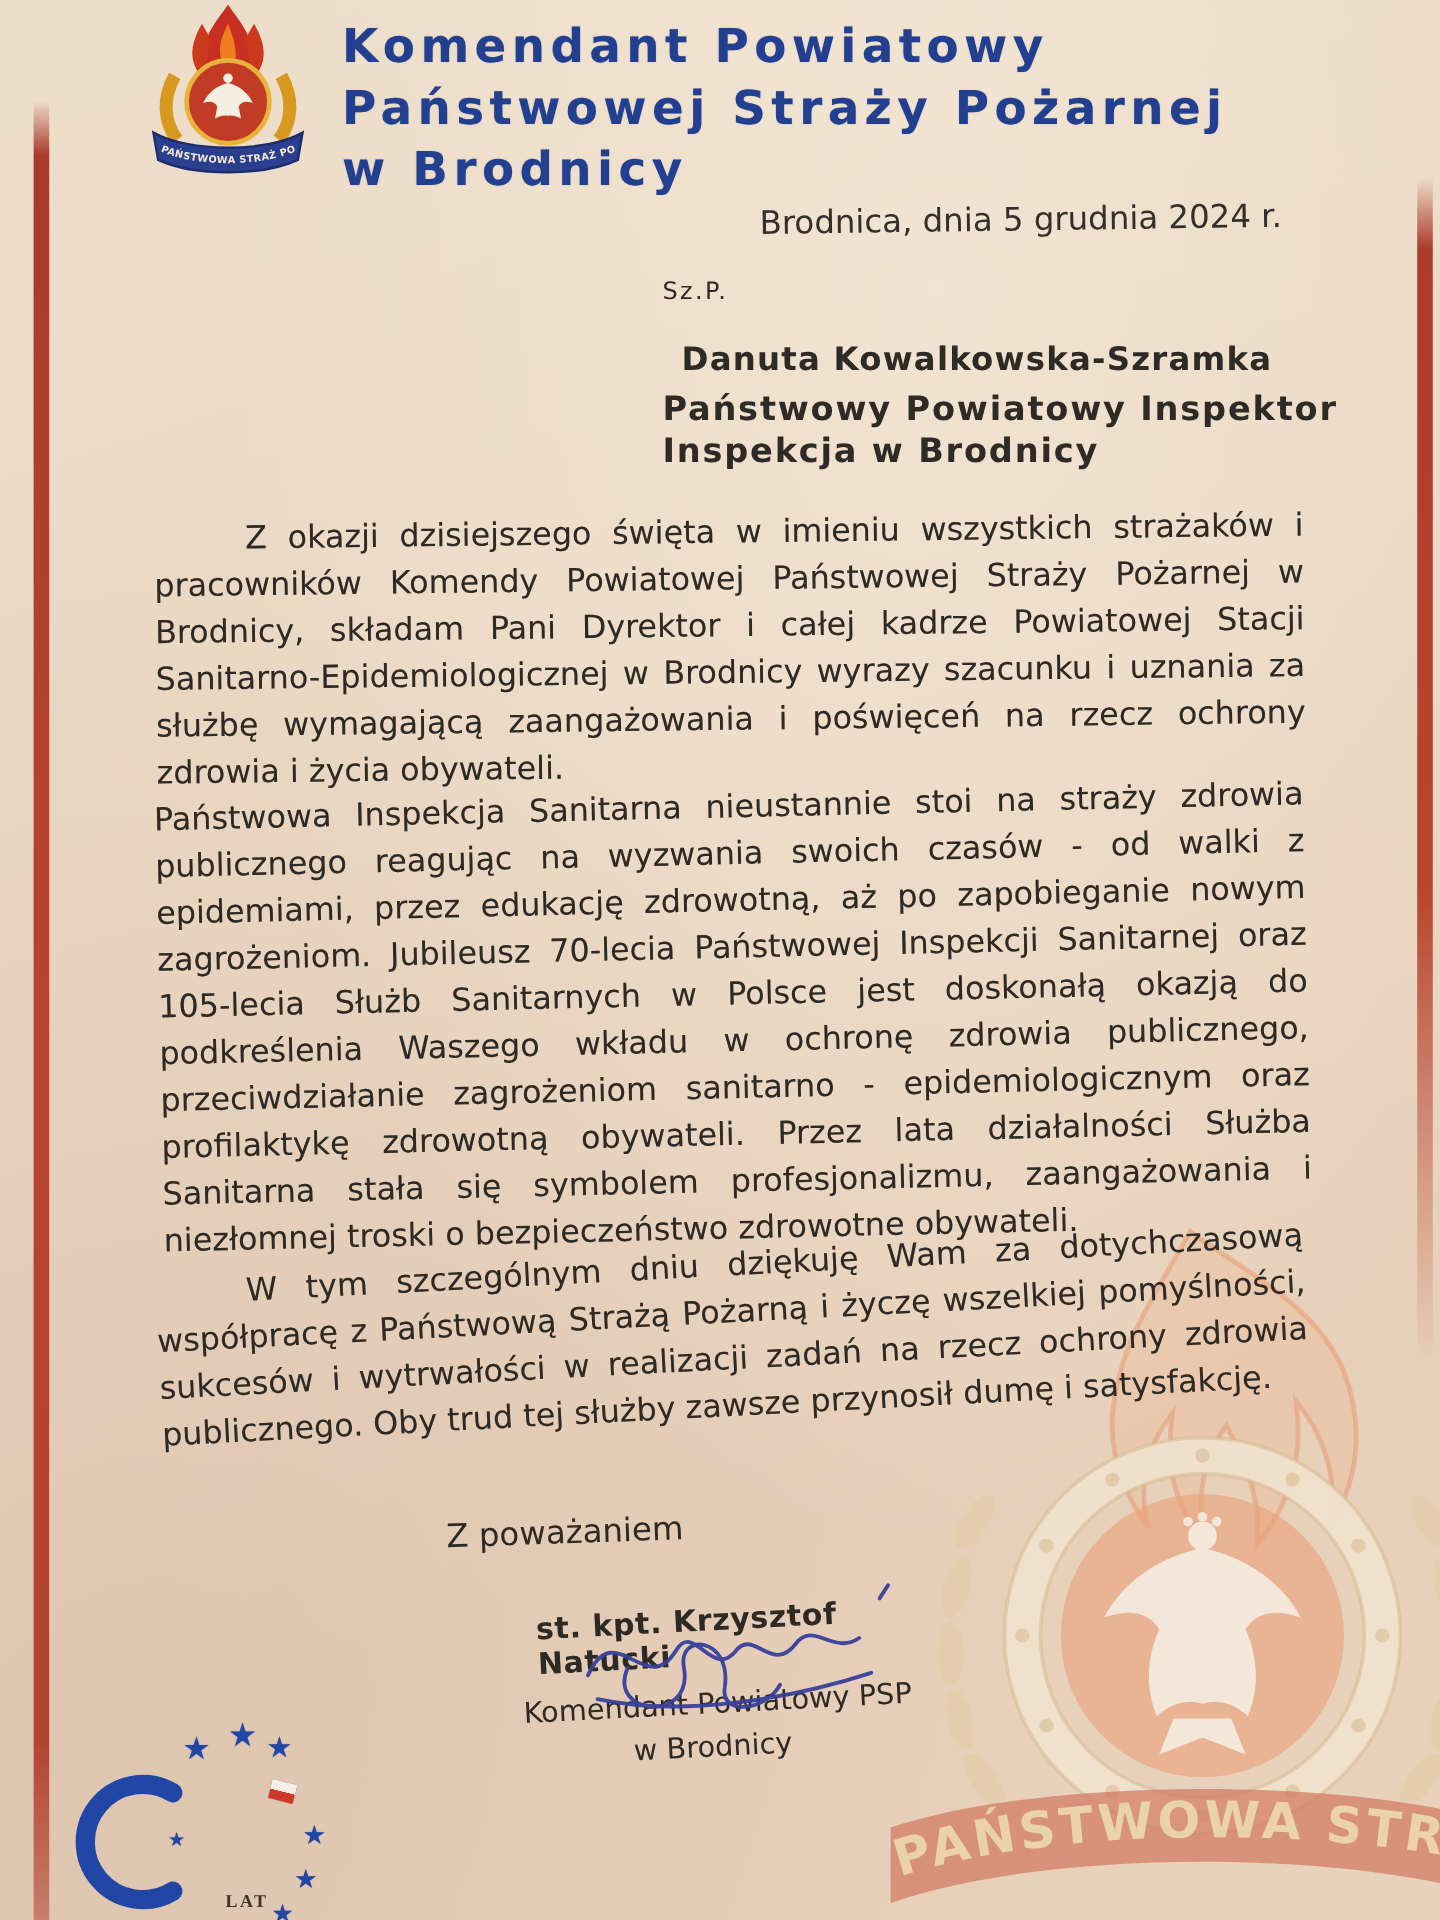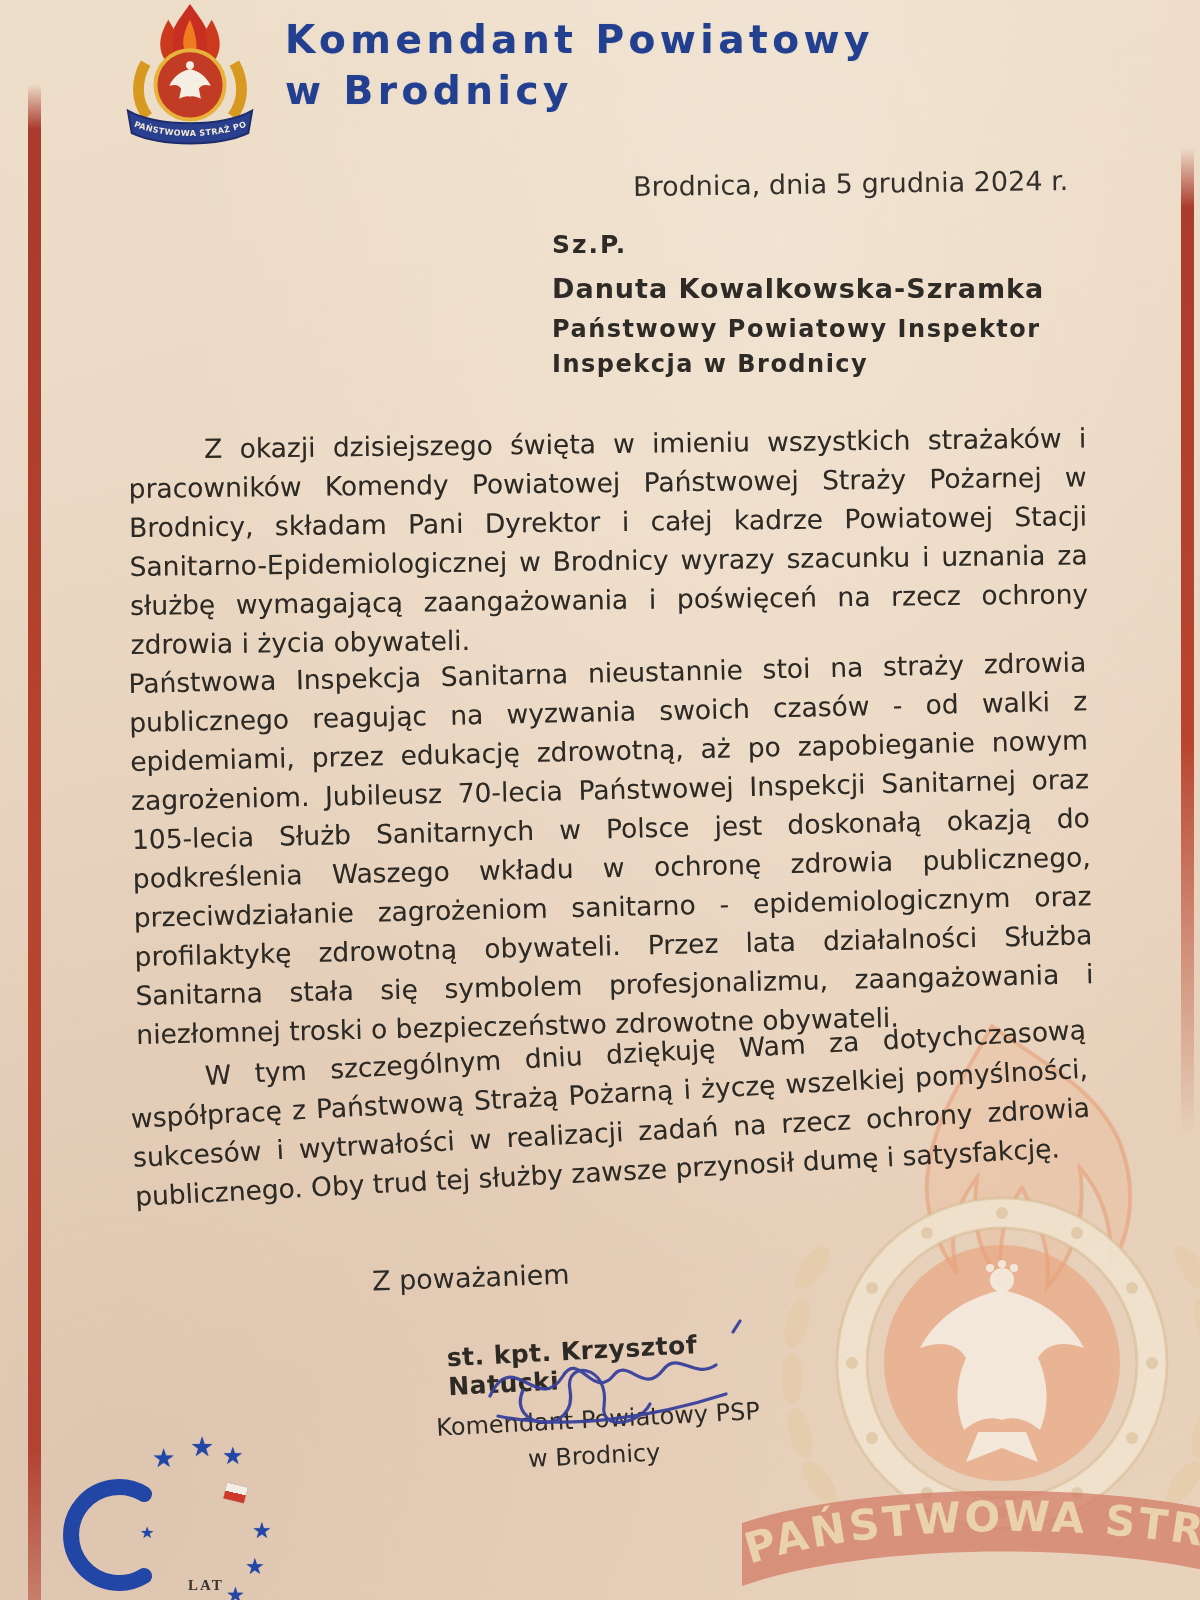--- a/index.html
+++ b/index.html
@@ -25,23 +25,23 @@
   .header-text{
     position:absolute;left:285px;top:14px;
     color:#22408f;font-weight:bold;font-size:39px;letter-spacing:4.5px;line-height:51px;
     text-shadow:0 0 1px rgba(34,64,143,0.35);
   }
   .date-line{
     position:absolute;right:132px;top:168px;
     font-size:27px;color:#33302c;transform:rotate(-0.8deg);
   }
   .recipient{position:absolute;left:552px;top:230px;color:#2e2b27;}
-  .recipient .salutation{font-size:25px;font-weight:bold;letter-spacing:2px;margin-bottom:14px;}
-  .recipient .name{font-size:27px;font-weight:bold;letter-spacing:1px;margin-bottom:8px;}
-  .recipient .title1,.recipient .title2{font-size:24px;font-weight:bold;letter-spacing:1.5px;line-height:35px;}
+  .recipient .salutation{font-size:20px;font-weight:normal;letter-spacing:2px;margin-bottom:30px;}
+  .recipient .name{font-size:27px;font-weight:bold;letter-spacing:1px;margin-bottom:8px;margin-left:16px;}
+  .recipient .title1,.recipient .title2{font-size:28px;font-weight:bold;letter-spacing:1.5px;line-height:35px;}
   
   .letter-body{position:absolute;left:128px;top:430px;width:958px;color:#2d2a25;}
   .letter-body p{
     margin:0;font-size:26.5px;line-height:39px;text-align:justify;
     text-shadow:0 0 0.5px rgba(60,45,30,0.3);
   }
   .letter-body p.indent{text-indent:76px;}
   .letter-body p.r1{transform:rotate(-0.7deg);transform-origin:left top;}
   .letter-body p.r2{transform:rotate(-1.3deg);transform-origin:left top;}
   .letter-body p.r3{transform:rotate(-3deg);transform-origin:left top;margin-top:6px;}
@@ -154,20 +154,21 @@
       <path d="M12,110 C42,127 108,127 138,110 L134,133 C104,147 46,147 16,133 Z" fill="#2b3f8f" stroke="#1d2d6b" stroke-width="2"></path>
       <path id="logo-ribbon-path" d="M18,126 C50,139 100,139 132,126" fill="none"></path>
       <text font-size="8.2" font-weight="bold" fill="#f2ead6" letter-spacing="0.4">
         <textPath href="#logo-ribbon-path">PAŃSTWOWA STRAŻ POŻARNA</textPath>
       </text>
     </g>
   </svg>
 
   <div class="header-text">
     <div>Komendant Powiatowy</div>
+    <div>Państwowej Straży Pożarnej</div>
     <div>w Brodnicy</div>
   </div>
 
   <div class="date-line">Brodnica, dnia 5 grudnia 2024 r.</div>
 
   <div class="recipient">
     <div class="salutation">Sz.P.</div>
     <div class="name">Danuta Kowalkowska-Szramka</div>
     <div class="title1">Państwowy Powiatowy Inspektor</div>
     <div class="title2">Inspekcja w Brodnicy</div>

